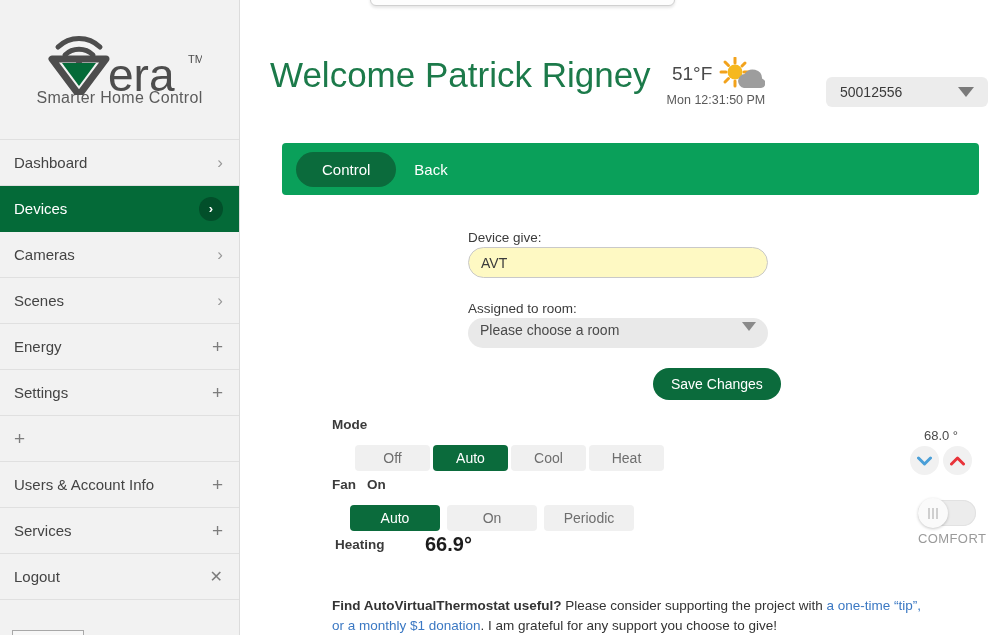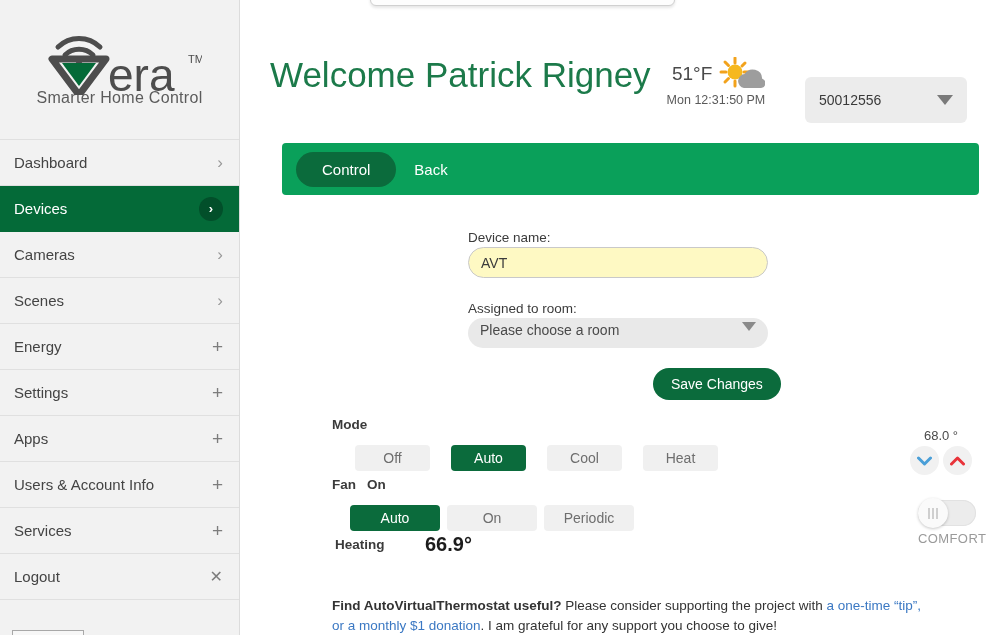--- a/index.html
+++ b/index.html
@@ -79,22 +79,22 @@
   .weather-block {
     margin-left: 16px; display: flex; flex-direction: column;
     align-items: flex-end; padding-top: 12px;
   }
   .weather-top { display: flex; align-items: center; }
   .temp-now { font-size: 19px; color: #4a4a4a; }
   .wx-icon { position: relative; width: 46px; height: 34px; margin-left: 7px; }
   .datetime { font-size: 12.5px; color: #5a5a5a; margin-top: 2px; white-space: nowrap; }
 
   .serial-select {
-    position: absolute; left: 565px; top: 77px;
-    width: 162px; height: 46px;
+    position: absolute; left: 586px; top: 77px;
+    width: 162px; height: 30px;
     background: #ececec; border-radius: 6px;
     display: flex; align-items: center; padding: 0 14px;
     cursor: pointer;
   }
   .serial-value { flex: 1; font-size: 14px; color: #3a3a3a; }
   .caret-down {
     width: 0; height: 0;
     border-left: 8px solid transparent; border-right: 8px solid transparent;
     border-top: 10px solid #7a7a7a;
   }
@@ -153,21 +153,21 @@
   #lbl-mode { left: 92px; top: 417px; }
   #lbl-fan { left: 92px; top: 477px; }
   #val-fan { left: 127px; top: 477px; }
   #lbl-heating { left: 95px; top: 537px; }
   #val-heating {
     left: 185px; top: 533px; font-size: 20px;
     font-weight: bold; color: #1c1c1c;
   }
 
   .pill-row { position: absolute; display: flex; }
-  #mode-row { left: 115px; top: 445px; gap: 21px; }
+  #mode-row { left: 115px; top: 445px; gap: 3px; }
   #fan-row  { left: 110px; top: 505px; gap: 7px; }
   .pill {
     border-radius: 4px; background: #f0f0f0; color: #6e6e6e;
     font-size: 14px; text-align: center; cursor: pointer;
     padding: 5px 0; min-width: 75px;
   }
   .pill.on { background: #0b6b3c; color: #ffffff; }
   #fan-row .pill { min-width: 90px; }
 
   .setpoint { position: absolute; }
@@ -246,21 +246,20 @@
       </div>
       <div class="nav-item">
         <span class="nav-label">Energy</span>
         <span class="nav-plus">+</span>
       </div>
       <div class="nav-item">
         <span class="nav-label">Settings</span>
         <span class="nav-plus">+</span>
       </div>
       <div class="nav-item">
-        <span class="nav-label">Apps</span>
         <span class="nav-plus">+</span>
       </div>
       <div class="nav-item">
         <span class="nav-label">Users &amp; Account Info</span>
         <span class="nav-plus">+</span>
       </div>
       <div class="nav-item">
         <span class="nav-label">Services</span>
         <span class="nav-plus">+</span>
       </div>
@@ -307,21 +306,21 @@
       <span class="serial-value">50012556</span>
       <span class="caret-down"></span>
     </div>
 
     <div class="tabbar">
       <div class="tab active">Control</div>
       <div class="tab plain">Back</div>
     </div>
 
     <div class="form-area">
-      <div class="field-label" id="lbl-device-name">Device name:</div>
+      <div class="field-label" id="lbl-device-name">Device give:</div>
       <input class="device-name-input" id="device-name-input" value="AVT" style="">
       <div class="field-label" id="lbl-room">Assigned to room:</div>
       <div class="room-select">
         <span class="room-value">Please choose a room</span>
         <span class="caret-sm"></span>
       </div>
       <button class="save-btn">Save Changes</button>
     </div>
 
     <div class="tstat">

